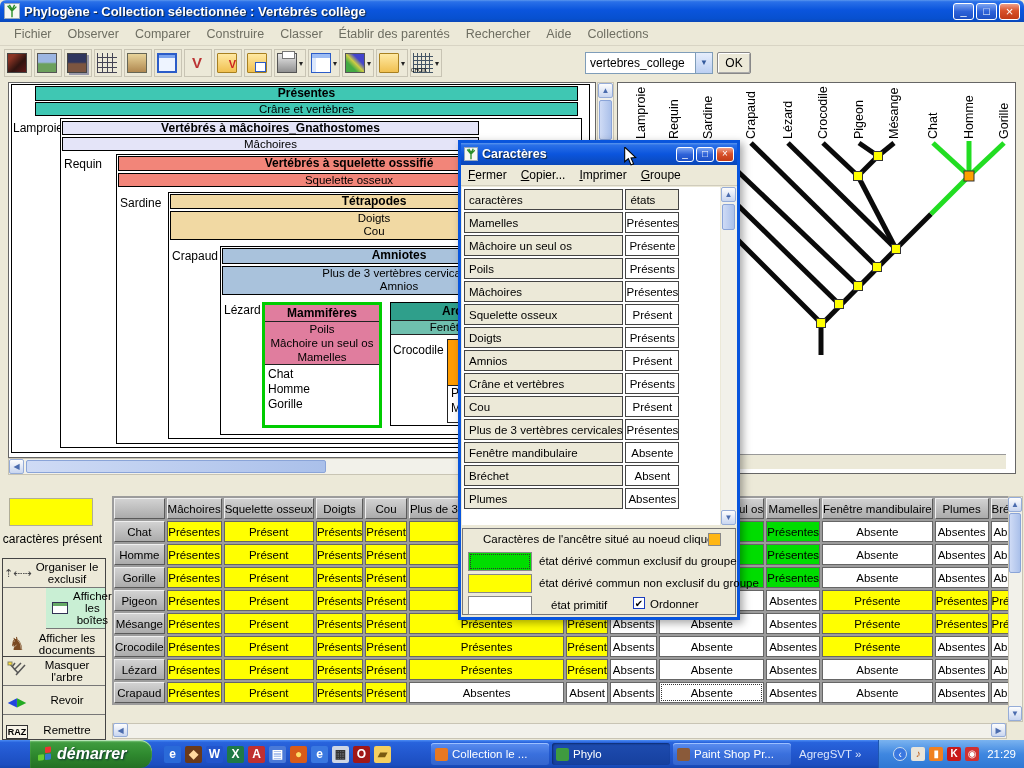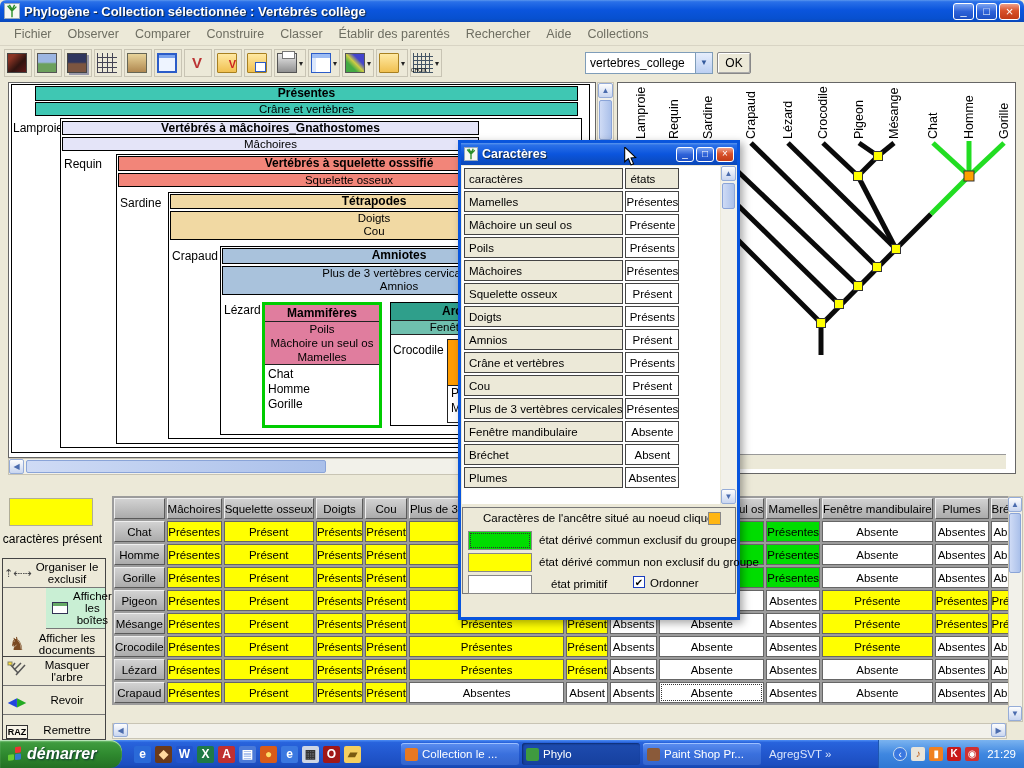--- a/index.html
+++ b/index.html
@@ -111,21 +111,21 @@
   .dcell { border:1px solid #666; }
   .dcell.y { background:#ffff00; }
   .dcell.g { background:#00dd00; }
   .dcell.w { background:#ffffff; }
   .dcell.wf { background:#ffffff; outline:1px dotted #333; outline-offset:-3px; }
   .grid-vscroll { position:absolute; left:1008px; top:6px; width:15px; height:226px; background:#f2f1ea; }
   .grid-hscroll { position:absolute; left:112px; top:233px; width:895px; height:16px; background:#f2f1ea; }
 
   
   .taskbar { position:absolute; left:0; top:740px; width:1024px; height:28px; z-index:100;
-    background:linear-gradient(180deg,#4b8cf5 0%,#2863dc 9%,#2258cf 45%,#1c4ec0 88%,#1646ae 100%); display:flex; align-items:center; }
+    background:linear-gradient(180deg,#4b8cf5 0%,#2863dc 9%,#2258cf 45%,#1c4ec0 88%,#1646ae 100%); display:flex; align-items:center;padding-left:30px; }
   .startbtn { width:122px; height:28px; border-radius:0 12px 12px 0;
     background:linear-gradient(180deg,#7bc77b 0%,#3f9b3f 10%,#2f8a2f 50%,#247024 100%);
     color:#fff; font-weight:bold; font-style:italic; font-size:16px; display:flex; align-items:center; padding-left:8px; gap:5px;
     text-shadow:1px 1px 2px #133; box-shadow:inset 0 1px 1px #bfe8bf; }
   .xpflag { width:14px; height:14px; display:grid; grid-template-columns:6px 6px; grid-template-rows:6px 6px; gap:1px; transform:skewY(-6deg); }
   .xpflag i { display:block; border-radius:1px; }
   .ql { display:flex; gap:4px; margin-left:12px; align-items:center; }
   .qlico { width:17px; height:17px; text-align:center; font-size:12px; line-height:17px; font-weight:bold; border-radius:2px; }
   .tasks { display:flex; gap:3px; margin-left:40px; }
   .taskbtn { width:118px; height:22px; border-radius:3px; background:linear-gradient(180deg,#5c8ef0,#3a70dd 50%,#3465cd);
@@ -587,20 +587,27 @@
           <path d="M8 15V6 M8 8 L3 2 M8 8 L13 3 M8 6 L5 1 M8 7 L11 1" stroke="#2a8f2a" stroke-width="1.8" fill="none"></path>
         </svg>
       </span>
     <span class="ttext">Caractères</span>
     <span class="winbtns">
       <span class="wbtn">_</span>
       <span class="wbtn">□</span>
       <span class="wbtn close">×</span>
     </span>
   </div>
+  <div class="dlg-menu">
+
+  <span class="mitem">Fermer</span>
+      <span class="mitem">Copier...</span>
+      <span class="mitem">Imprimer</span>
+      <span class="mitem">Groupe</span>
+    </div>
   <div class="dlg-body">
     <div class="dlg-tablewrap">
       <table class="dtab">
         <colgroup>
             <col style="width:150px">
             <col style="width:54px">
           </colgroup>
         <thead>
           <tr>
             <th class="dname">caractères</th>

